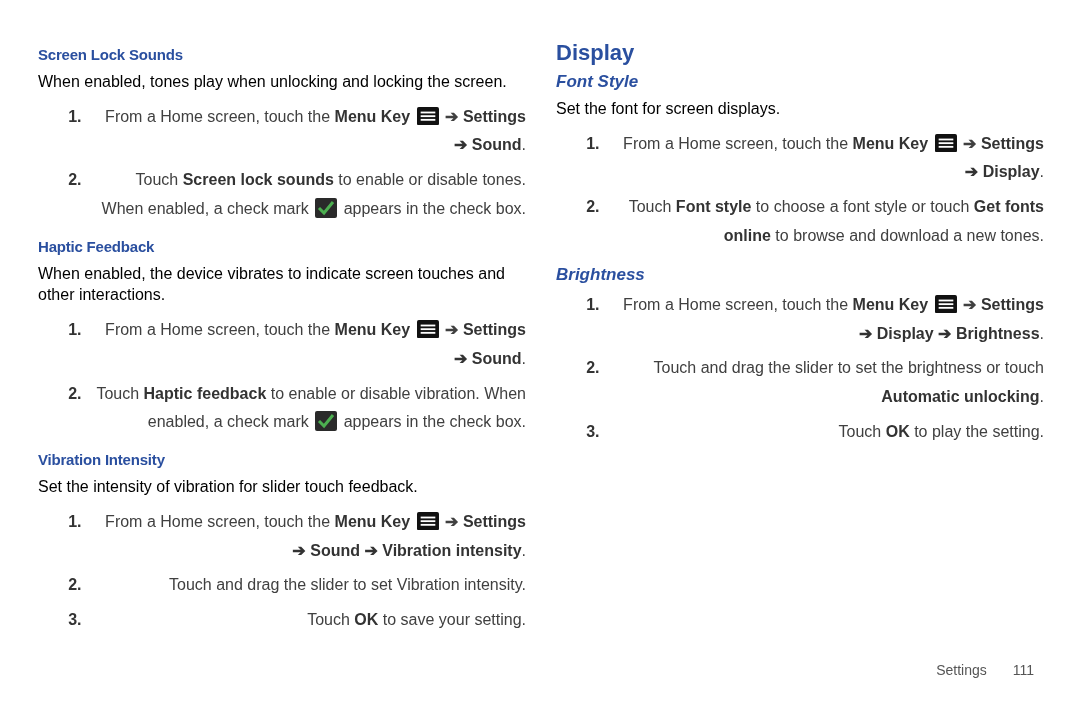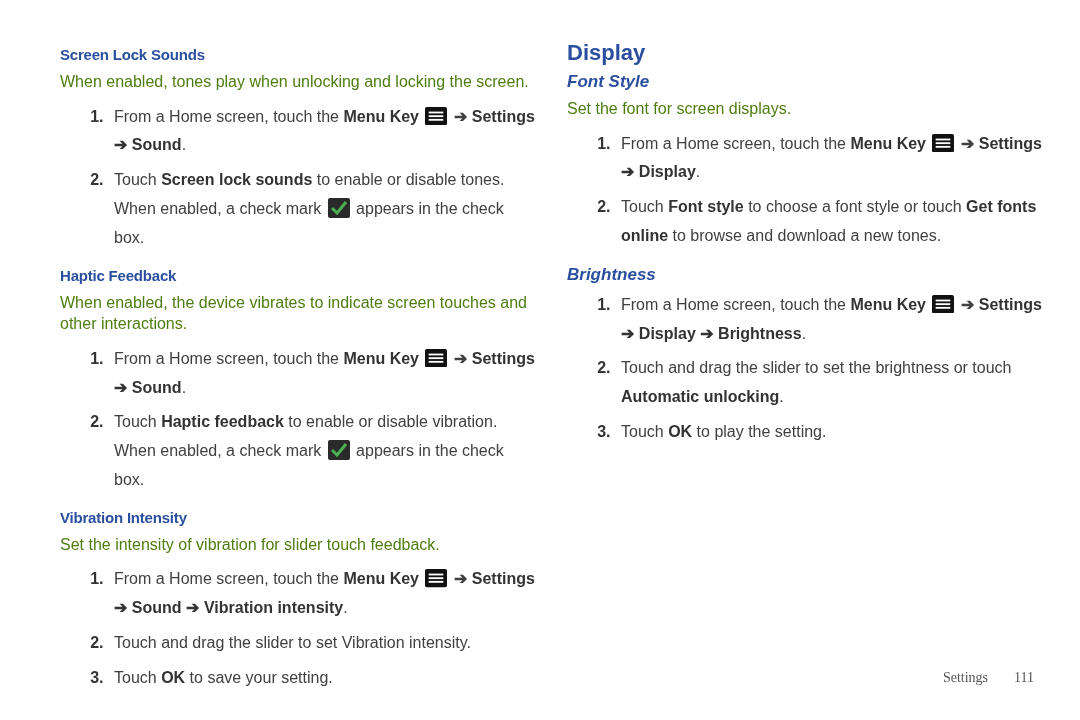--- a/index.html
+++ b/index.html
@@ -7,21 +7,21 @@
     padding: 0;
     font-family: Arial, Helvetica, sans-serif;
     background: #fff;
     color: #333;
     width: 1080px;
     height: 720px;
     box-sizing: border-box;
   }
   .page {
     display: flex;
-    padding: 40px 36px 20px 60px;
+    padding: 40px 36px 20px 38px;
     gap: 30px;
     height: 100%;
     box-sizing: border-box;
     position: relative;
   }
   .col {
     flex: 1;
     min-width: 0;
   }
   .h-blue-small {
@@ -39,35 +39,36 @@
     margin: 0 0 6px 0;
   }
   .h-blue-italic {
     color: #2a4f9f;
     font-weight: bold;
     font-style: italic;
     font-size: 17px;
     margin: 4px 0 6px 0;
   }
   p.intro {
-    color: #4d7c0f;
+    color: #000000;
     font-size: 16px;
     margin: 4px 0 10px 0;
     line-height: 1.35;
   }
   ol.steps {
     color: #404040;
     font-size: 16px;
     margin: 4px 0 14px 0;
     padding-left: 48px;
     line-height: 1.8;
   }
   ol.steps li {
     padding-left: 6px;
     margin-bottom: 6px;
+    text-align: right;
   }
   ol.steps li::marker {
     font-weight: bold;
     color: #333;
   }
   .b { font-weight: bold; color: #333; }
   .arrow { font-weight: bold; }
   .icon-menu {
     display: inline-block;
     width: 22px;
@@ -79,25 +80,24 @@
   .icon-check {
     display: inline-block;
     width: 22px;
     height: 20px;
     vertical-align: -4px;
     margin: 0 2px;
   }
   .icon-check svg { display: block; }
   .footer {
     position: absolute;
-    bottom: 34px;
+    bottom: 42px;
     right: 46px;
     font-size: 14px;
     color: #555;
-    font-family: Liberation Serif, serif;
   }
   .footer .fsec { margin-right: 26px; }
 </style>
 </head>
 <body>
 
 <div class="page">
   <div class="col">
 
     <div>

